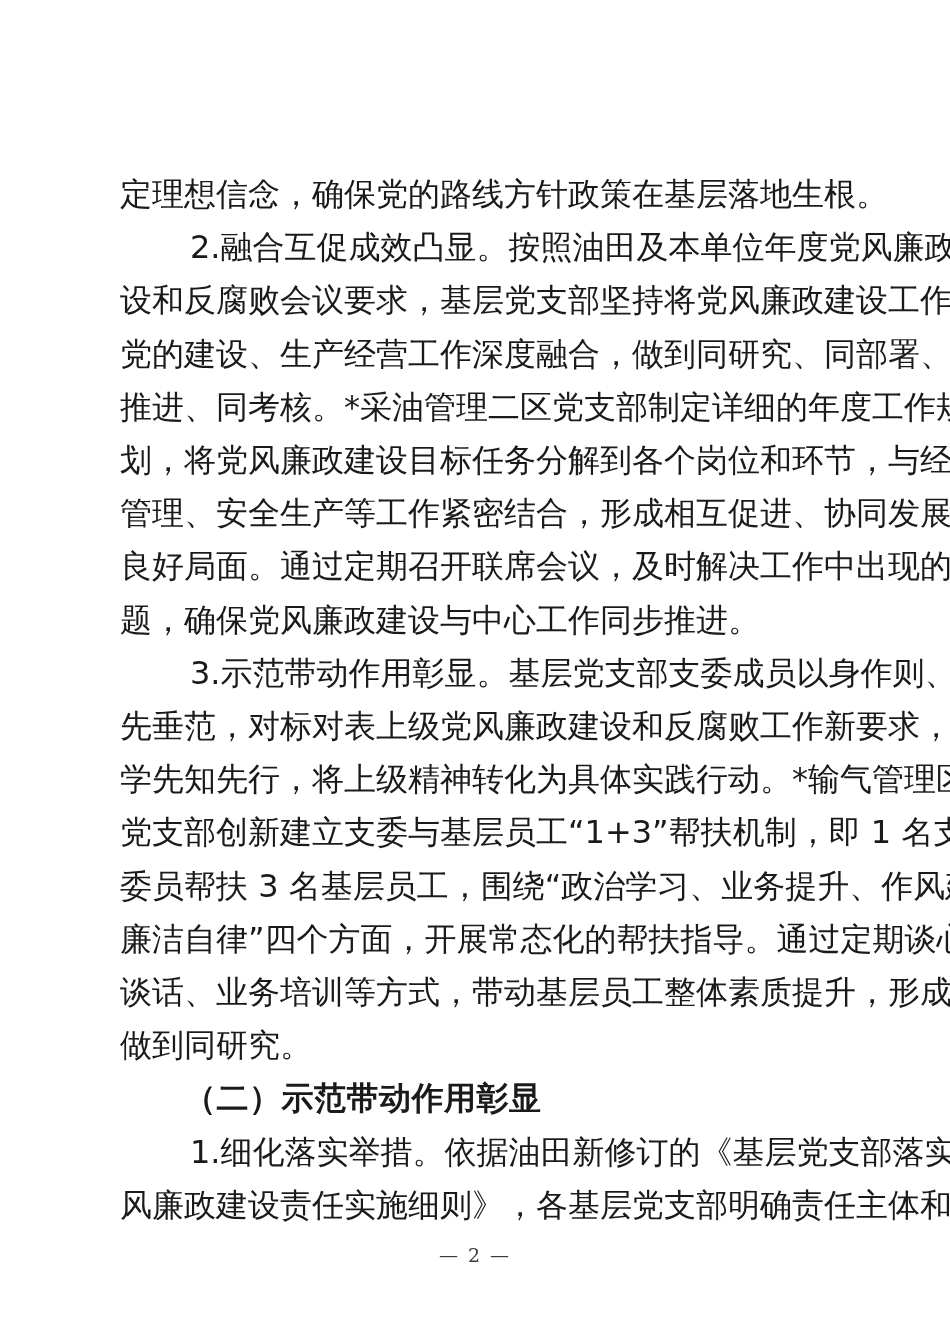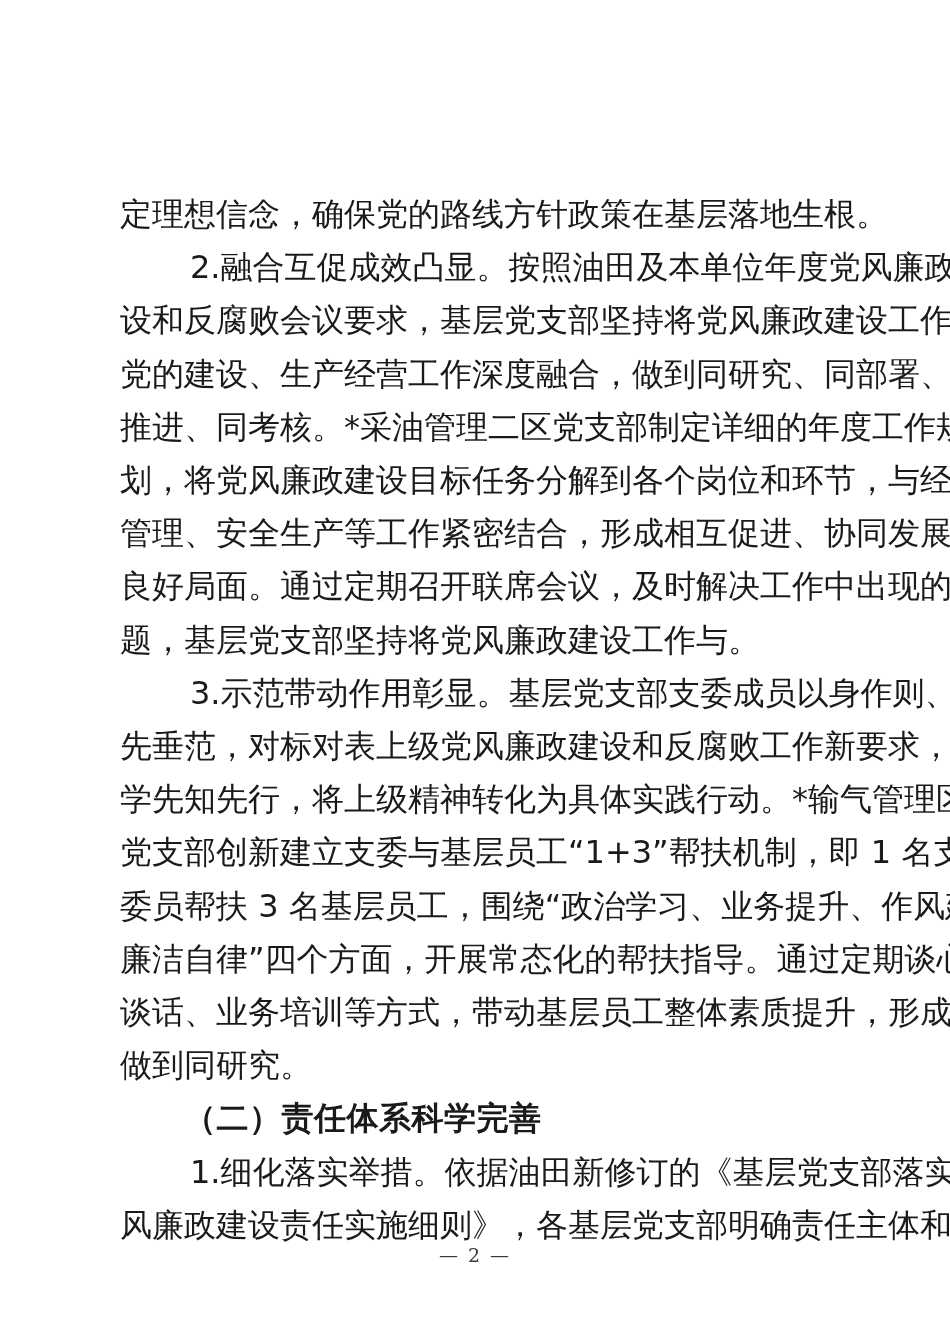--- a/index.html
+++ b/index.html
@@ -13,21 +13,21 @@
     width: 950px;
     height: 1344px;
     background: #ffffff;
     overflow: hidden;
     box-sizing: border-box;
   }
 
   .doc-body {
     position: absolute;
     left: 120px;
-    top: 188px;
+    top: 168px;
     width: 710px;
   }
 
   
   .line {
     font-family: "DejaVu Sans", "Liberation Sans", sans-serif;
     font-size: 32px;
     line-height: 53.2px;
     color: #1a1a1a;
     white-space: pre;
@@ -69,36 +69,36 @@
     </div>
 
     <div>
       <div class="line indent">2.融合互促成效凸显。按照油田及本单位年度党风廉政建</div>
       <div class="line">设和反腐败会议要求，基层党支部坚持将党风廉政建设工作与</div>
       <div class="line">党的建设、生产经营工作深度融合，做到同研究、同部署、同</div>
       <div class="line">推进、同考核。*采油管理二区党支部制定详细的年度工作规</div>
       <div class="line">划，将党风廉政建设目标任务分解到各个岗位和环节，与经营</div>
       <div class="line">管理、安全生产等工作紧密结合，形成相互促进、协同发展的</div>
       <div class="line">良好局面。通过定期召开联席会议，及时解决工作中出现的问</div>
-      <div class="line">题，基层党支部坚持将党风廉政建设工作与。</div>
+      <div class="line">题，确保党风廉政建设与中心工作同步推进。</div>
     </div>
 
     <div>
       <div class="line indent">3.示范带动作用彰显。基层党支部支委成员以身作则、率</div>
       <div class="line">先垂范，对标对表上级党风廉政建设和反腐败工作新要求，先</div>
       <div class="line">学先知先行，将上级精神转化为具体实践行动。*输气管理区</div>
       <div class="line">党支部创新建立支委与基层员工“1+3”帮扶机制，即 1 名支委</div>
       <div class="line">委员帮扶 3 名基层员工，围绕“政治学习、业务提升、作风建设、</div>
       <div class="line">廉洁自律”四个方面，开展常态化的帮扶指导。通过定期谈心</div>
       <div class="line">谈话、业务培训等方式，带动基层员工整体素质提升，形成良</div>
       <div class="line">做到同研究。</div>
     </div>
 
     <div>
-      <div class="line heading">（二）责任体系科学完善</div>
+      <div class="line heading">（二）示范带动作用彰显</div>
     </div>
 
     <div>
       <div class="line indent">1.细化落实举措。依据油田新修订的《基层党支部落实党</div>
       <div class="line">风廉政建设责任实施细则》，各基层党支部明确责任主体和责</div>
     </div>
 
   </div>
 
   <div class="page-footer">— 2 —</div>

